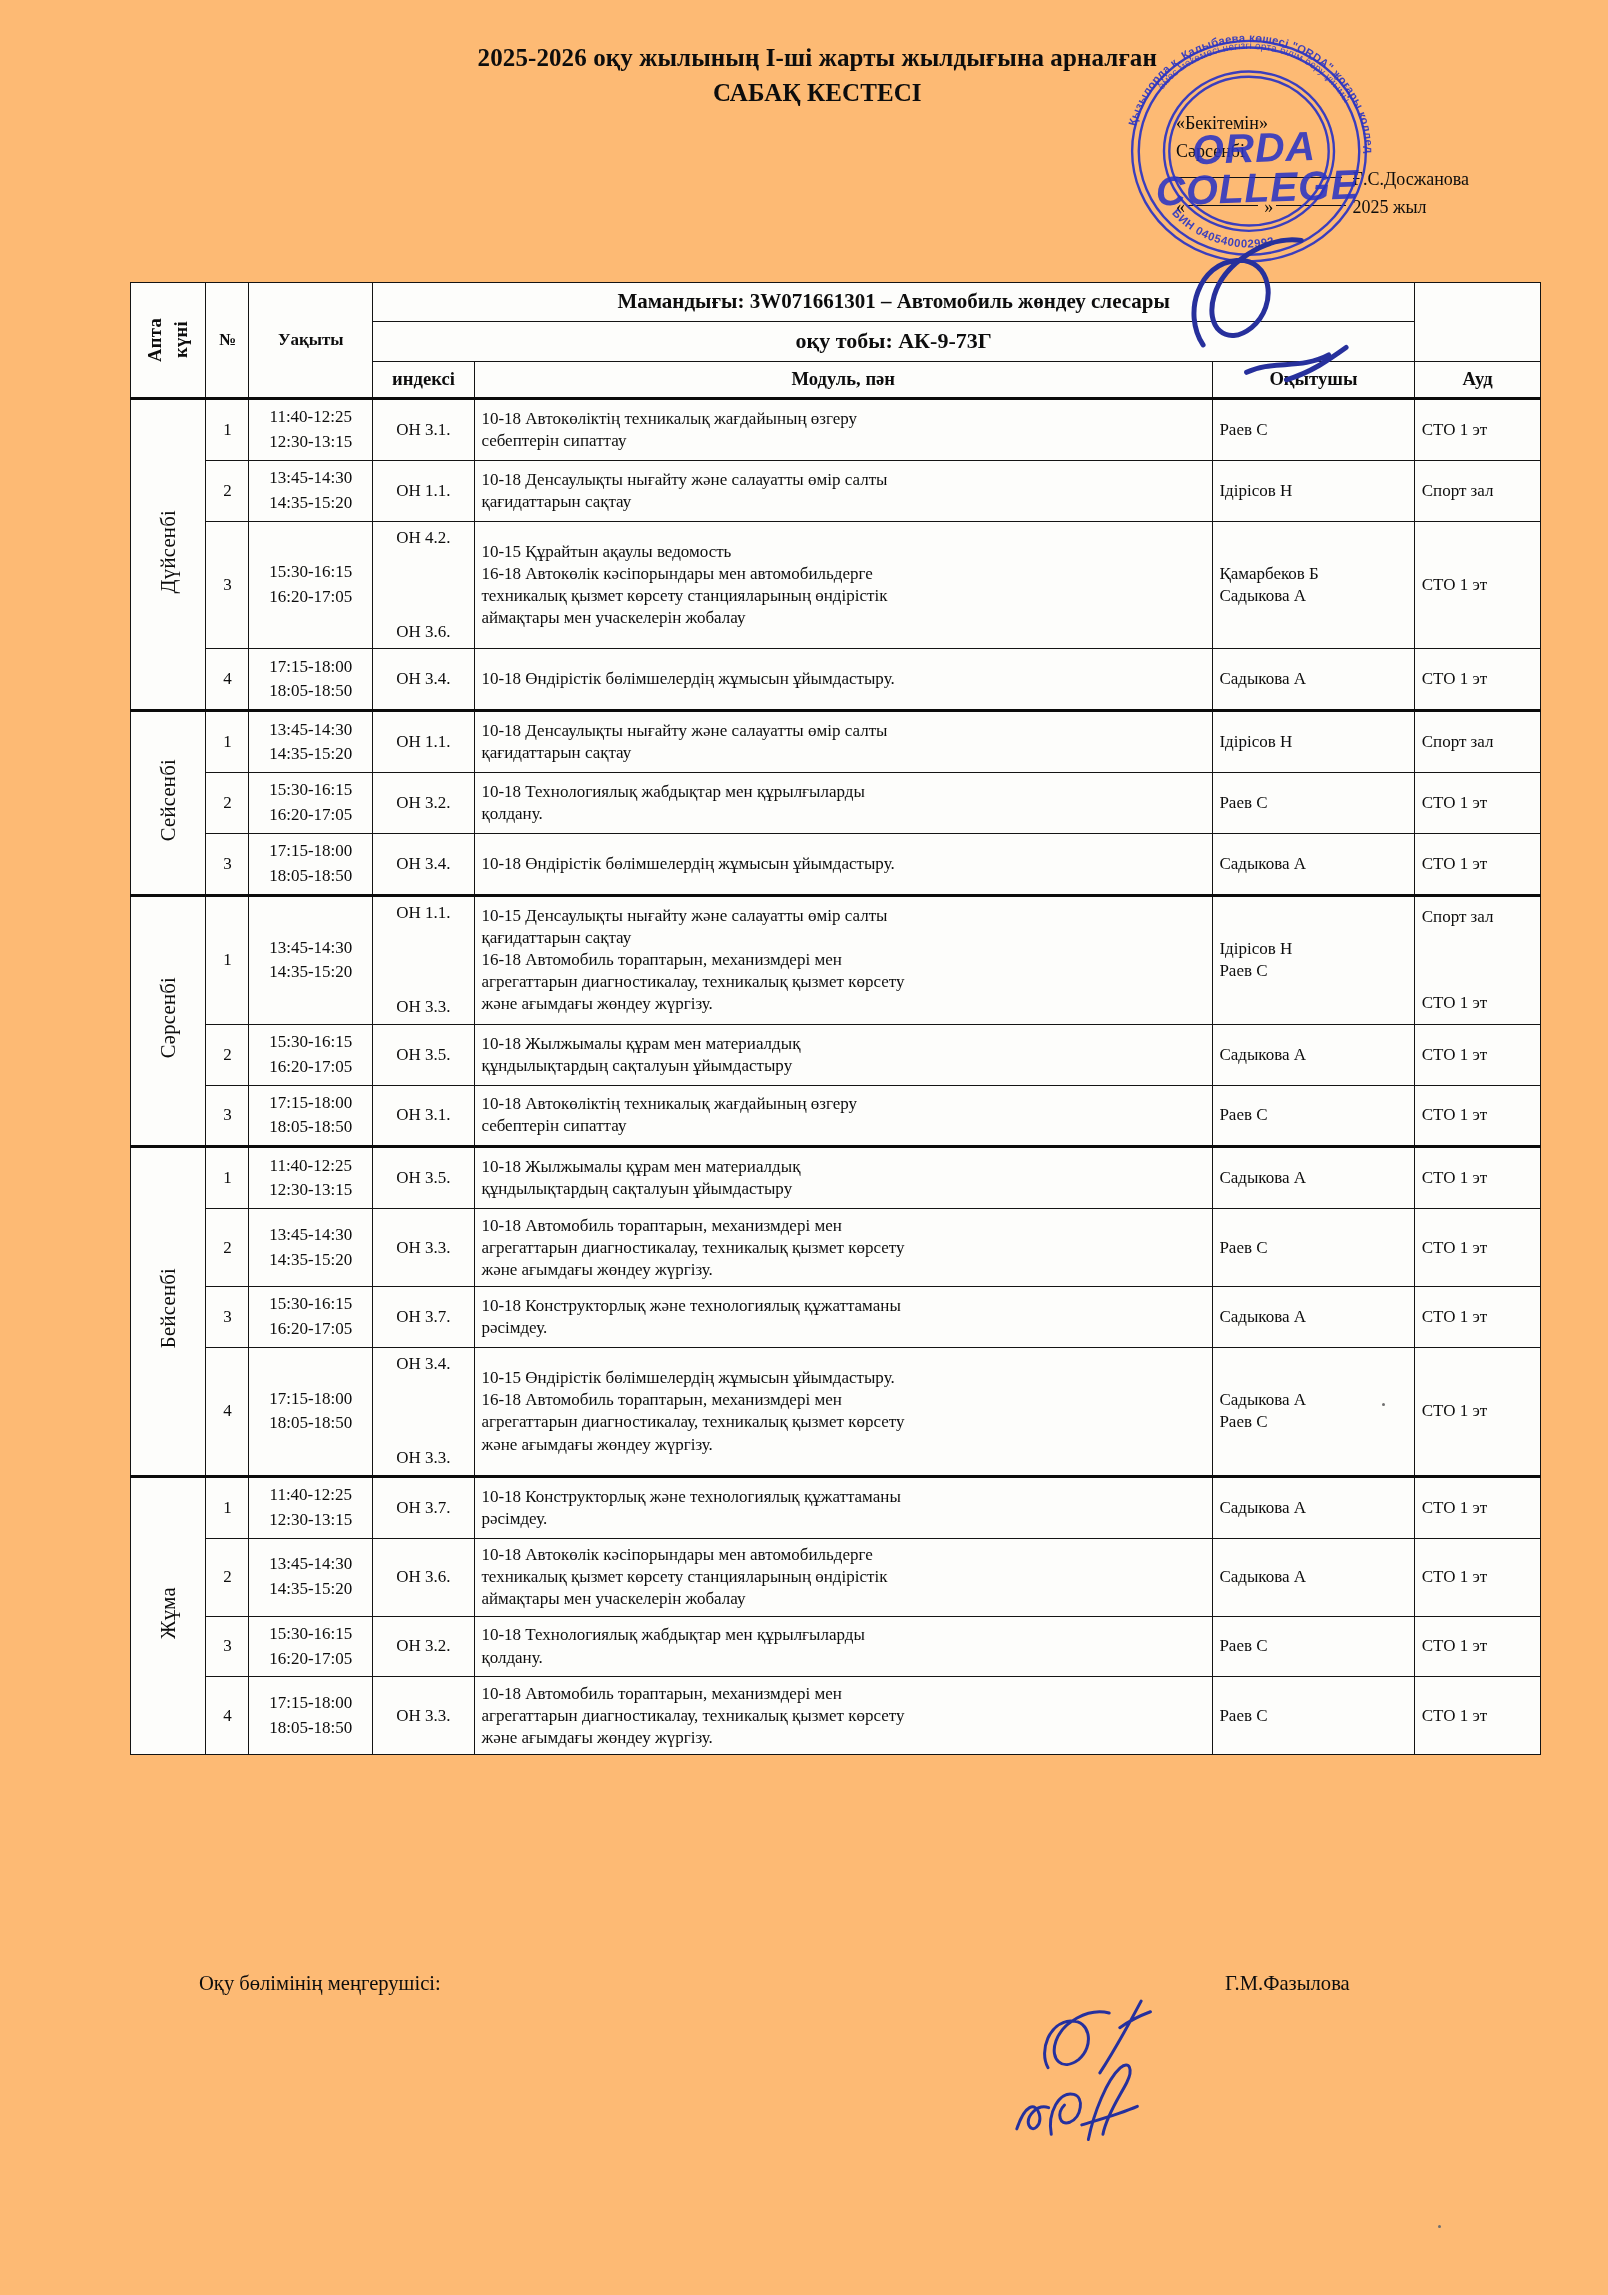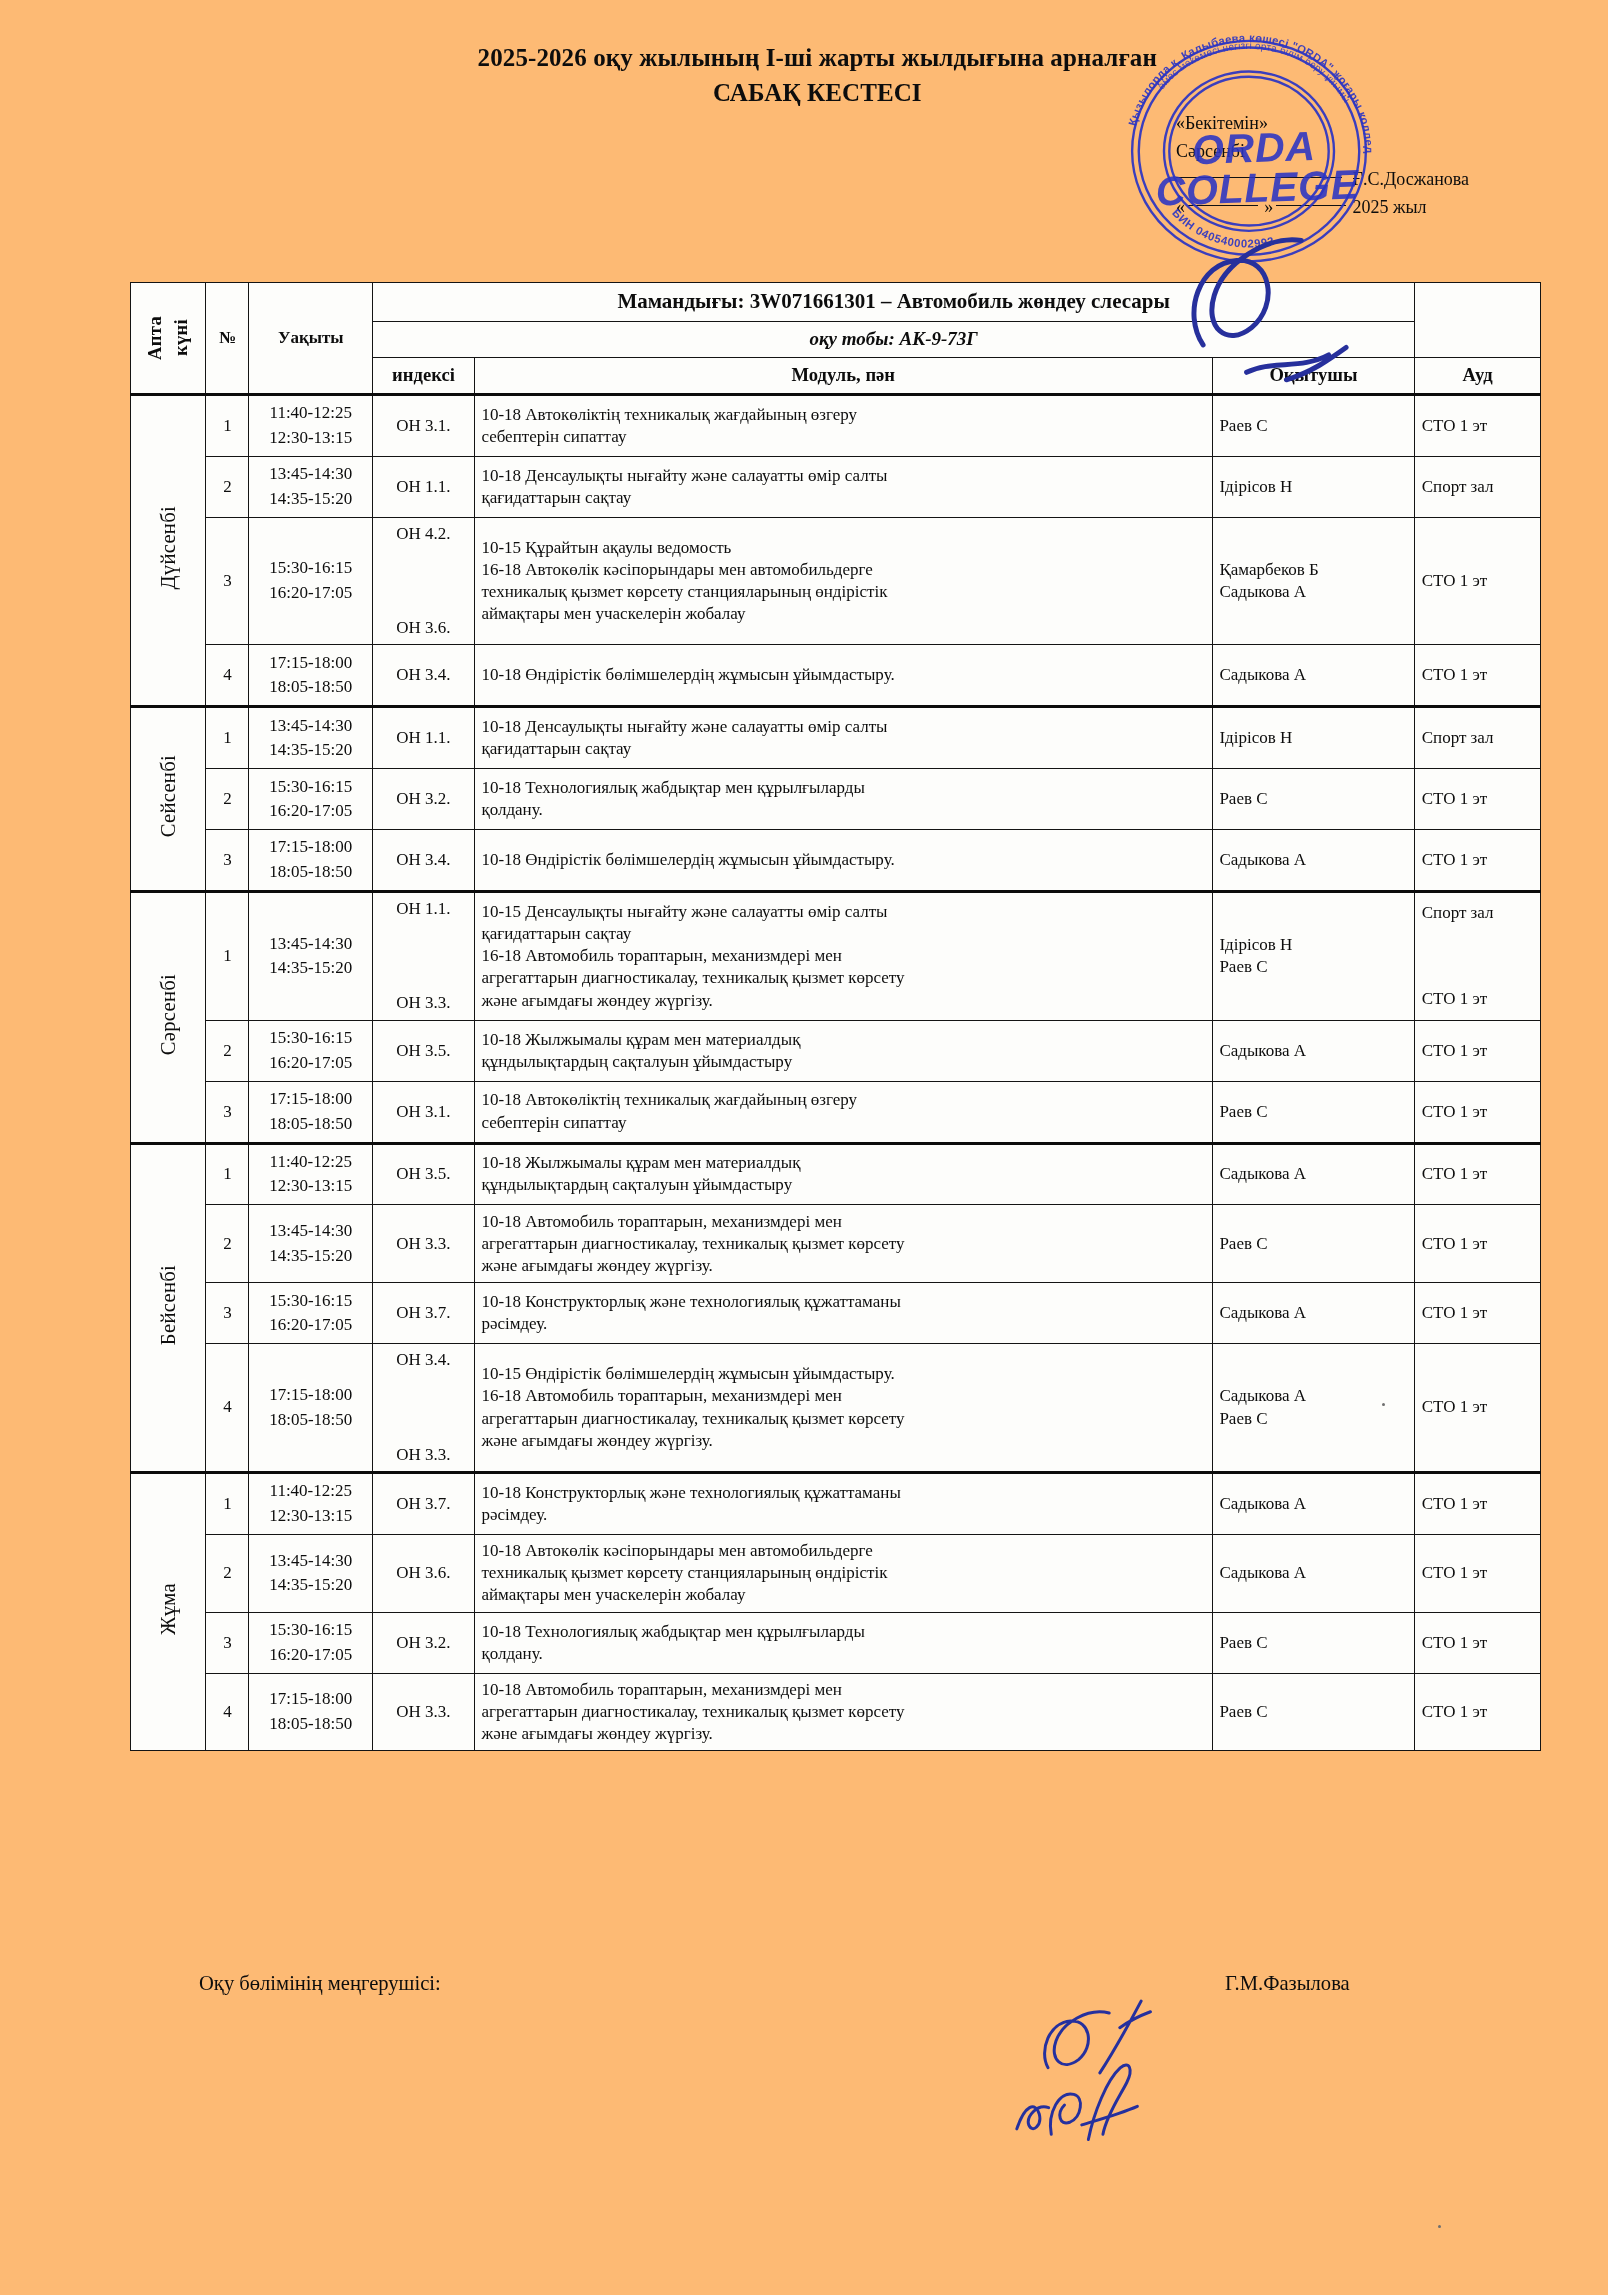--- a/index.html
+++ b/index.html
@@ -63,21 +63,21 @@
   .tbl th{font-weight:bold;text-align:center;}
   .c-day{width:72px;}
   .c-no{width:41px;}
   .c-time{width:118px;}
   .c-idx{width:97px;}
   .c-mod{width:704px;}
   .c-teach{width:193px;}
   .c-aud{width:120px;}
 
   .hdr-spec{font-size:21px;font-weight:bold;text-align:center;padding:10.6px 6.6px;}
-  .hdr-group{font-size:19px;font-weight:bold;text-align:center;padding:10.6px 6.6px;font-style:italic;}
+  .hdr-group{font-size:22px;font-weight:bold;text-align:center;padding:10.6px 6.6px;}
   .hdr-sub{font-size:18.6px;font-weight:bold;text-align:center;}
 
   .vert{
     writing-mode:vertical-rl;transform:rotate(180deg);
     text-align:center;white-space:nowrap;letter-spacing:0.3px;
   }
   .vert-day{font-size:20.6px;font-weight:normal;}
   .vert-hdr{
     font-size:18.6px;font-weight:bold;
     display:inline-block;

